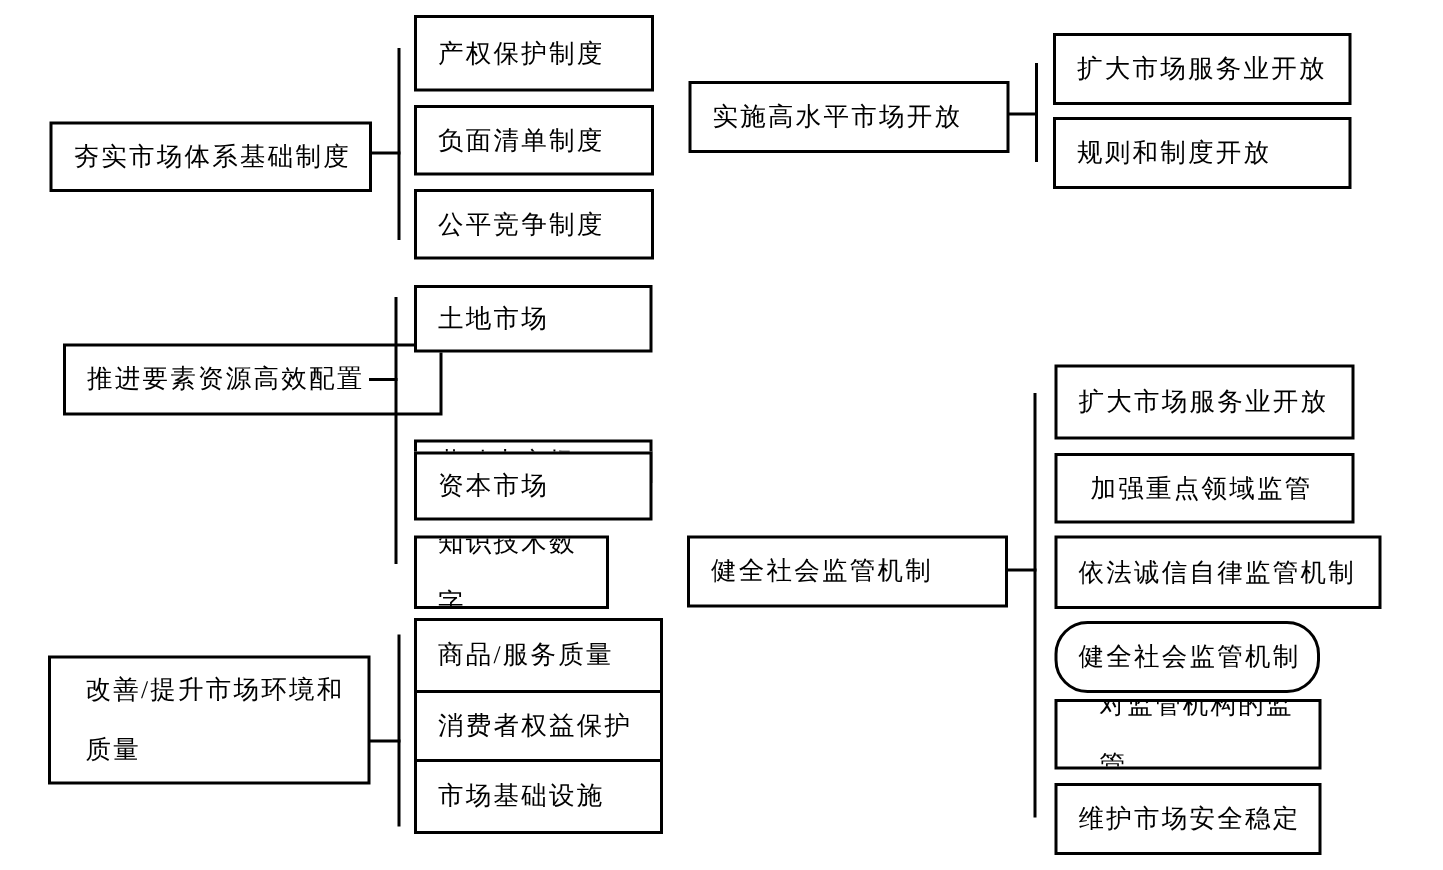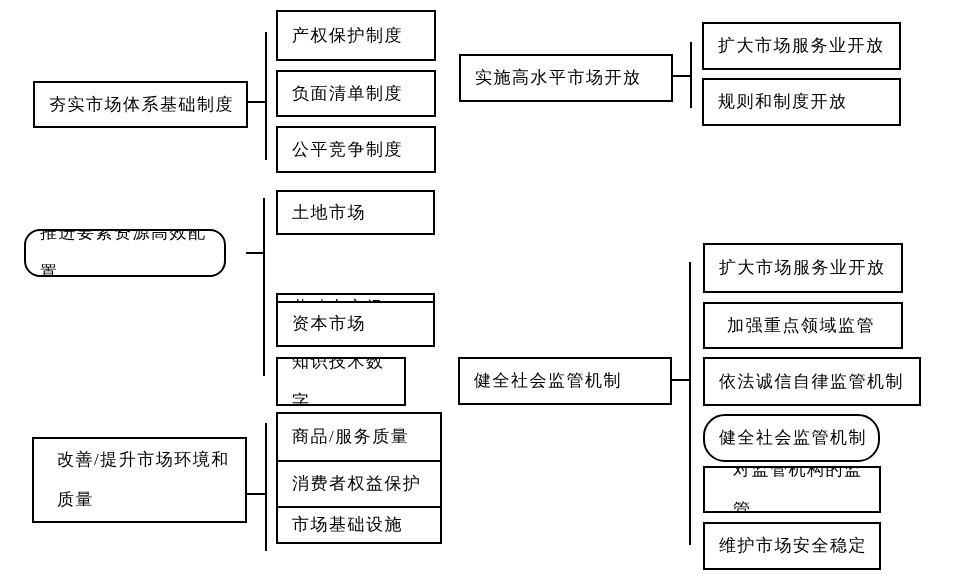--- a/index.html
+++ b/index.html
@@ -45,34 +45,34 @@
   <div class="node" style="left:276px; top:10px; width:160px; height:51px;">产权保护制度</div>
   <div class="node" style="left:276px; top:70px; width:160px; height:47px;">负面清单制度</div>
   <div class="node" style="left:276px; top:126px; width:160px; height:47px;">公平竞争制度</div>
 
   <div class="node" style="left:459px; top:54px; width:214px; height:48px;">实施高水平市场开放</div>
   <div class="line" style="left:672px; top:75px; width:19px; height:2px;"></div>
   <div class="line" style="left:690px; top:42px; width:2px; height:66px;"></div>
   <div class="node" style="left:702px; top:22px; width:199px; height:48px;">扩大市场服务业开放</div>
   <div class="node" style="left:702px; top:78px; width:199px; height:48px;">规则和制度开放</div>
 
-  <div class="node" style="left:24px; top:229px; width:202px; height:48px;border-radius:16px;">推进要素资源高效配置</div>
+  <div class="node" style="left:42px; top:229px; width:253px; height:48px;">推进要素资源高效配置</div>
   <div class="line" style="left:246px; top:252px; width:19px; height:2px;"></div>
   <div class="line" style="left:263px; top:198px; width:2px; height:178px;"></div>
   <div class="node" style="left:276px; top:190px; width:159px; height:45px;">土地市场</div>
   <div class="node" style="left:276px; top:245px; width:159px; height:29px;margin-top:48px;">劳动力市场</div>
   <div class="node" style="left:276px; top:301px; width:159px; height:46px;">资本市场</div>
   <div class="node" style="left:276px; top:357px; width:130px; height:49px;">知识技术数字</div>
 
   <div class="node" style="left:32px; top:437px; width:215px; height:86px; align-items:center;padding-left:23px;">改善/提升市场环境和质量</div>
   <div class="line" style="left:246px; top:493px; width:21px; height:2px;"></div>
   <div class="line" style="left:265px; top:423px; width:2px; height:128px;"></div>
   <div class="node" style="left:276px; top:412px; width:166px; height:50px;">商品/服务质量</div>
   <div class="node" style="left:276px; top:460px; width:166px; height:48px;">消费者权益保护</div>
-  <div class="node" style="left:276px; top:506px; width:166px; height:38px;">市场基础设施</div>
+  <div class="node" style="left:276px; top:506px; width:166px; height:50px;">市场基础设施</div>
 
   <div class="node" style="left:458px; top:357px; width:214px; height:48px;">健全社会监管机制</div>
   <div class="line" style="left:671px; top:379px; width:20px; height:2px;"></div>
   <div class="line" style="left:689px; top:262px; width:2px; height:283px;"></div>
   <div class="node" style="left:703px; top:243px; width:200px; height:50px;">扩大市场服务业开放</div>
   <div class="node" style="left:703px; top:302px; width:200px; height:47px;padding-left:22px;">加强重点领域监管</div>
   <div class="node" style="left:703px; top:357px; width:218px; height:49px;">依法诚信自律监管机制</div>
   <div class="node" style="left:703px; top:414px; width:177px; height:48px;border-radius:22px;">健全社会监管机制</div>
   <div class="node" style="left:703px; top:466px; width:178px; height:47px;padding-left:28px;">对监管机构的监管</div>
   <div class="node" style="left:703px; top:522px; width:178px; height:48px;">维护市场安全稳定</div>

